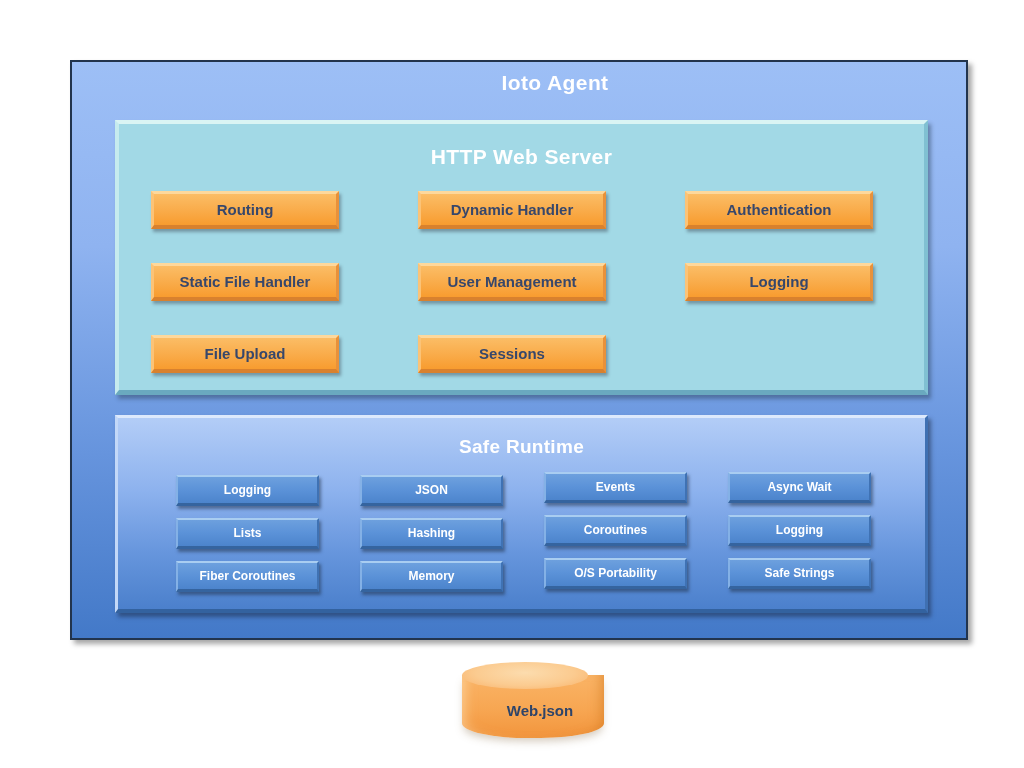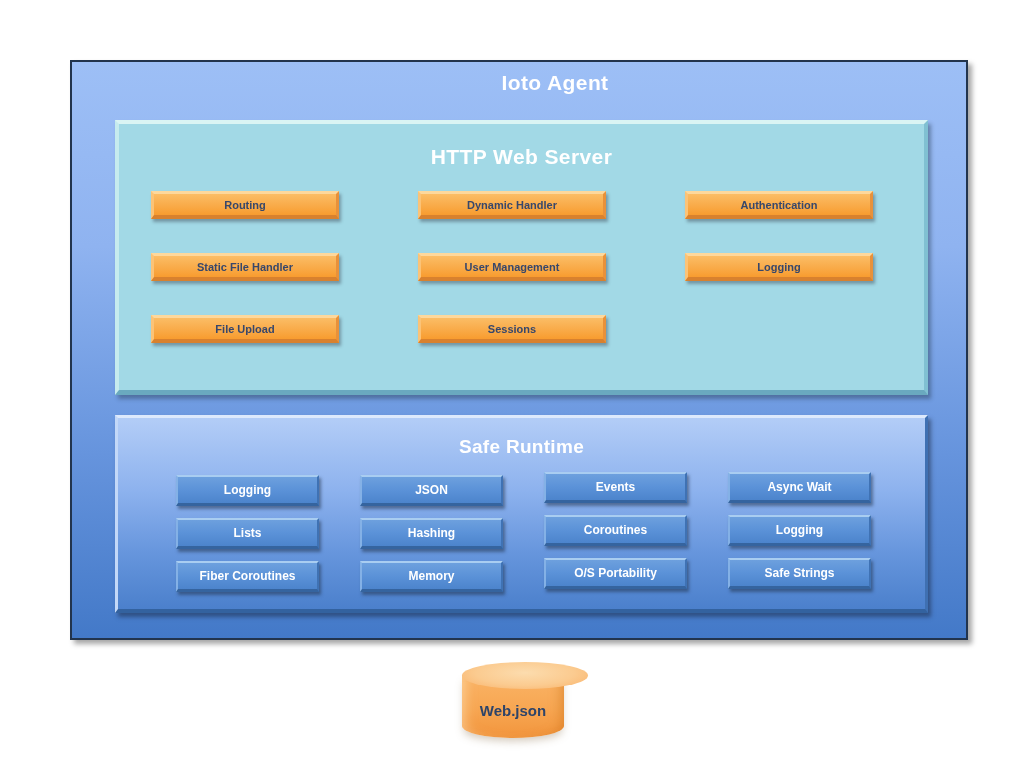--- a/index.html
+++ b/index.html
@@ -73,33 +73,33 @@
     left: 32px;
     top: 67px;
     display: grid;
     grid-template-columns: repeat(3, 188px);
     column-gap: 79px;
     row-gap: 34px;
   }
 
   
   .btn-orange {
-    height: 28px;
+    height: 38px;
     box-sizing: border-box;
     display: flex;
     align-items: center;
     justify-content: center;
     background: linear-gradient(180deg, #fbbd66 0%, #f9ab49 55%, #f89c2f 100%);
     border-top: 3px solid #fdd89c;
     border-left: 3px solid #fbc377;
     border-right: 3px solid #e8913a;
     border-bottom: 4px solid #d8812e;
     box-shadow: 2px 3px 3px rgba(60,70,85,0.45);
     color: #37476b;
-    font-size: 11px;
+    font-size: 15px;
     font-weight: 700;
   }
 
   
   .runtime-box {
     position: absolute;
     left: 43px;
     top: 353px;
     width: 813px;
     height: 198px;
@@ -158,30 +158,31 @@
     position: absolute;
     left: 462px;
     top: 662px;
     width: 126px;
     height: 78px;
   }
   .cyl-body {
     position: absolute;
     left: 0;
     top: 13px;
-    width: 102px;
+    width: 128px;
     height: 63px;
     background: linear-gradient(180deg, #fab466 0%, #f7a652 55%, #f2953c 100%);
     border-radius: 0 0 63px 63px / 0 0 15px 15px;
     box-shadow: inset -10px 0 12px -7px rgba(205,115,25,0.55),
                 inset 10px 0 12px -7px rgba(255,230,190,0.55),
                 0 5px 8px -2px rgba(130,100,60,0.35);
     display: flex;
     align-items: center;
     justify-content: center;
+    padding-left: 14px;
   }
   .cyl-top {
     position: absolute;
     left: 0;
     top: 0;
     width: 126px;
     height: 27px;
     border-radius: 50%;
     background: radial-gradient(ellipse at 50% 40%, #fcdcae 0%, #fbcb90 55%, #f9b066 100%);
   }

